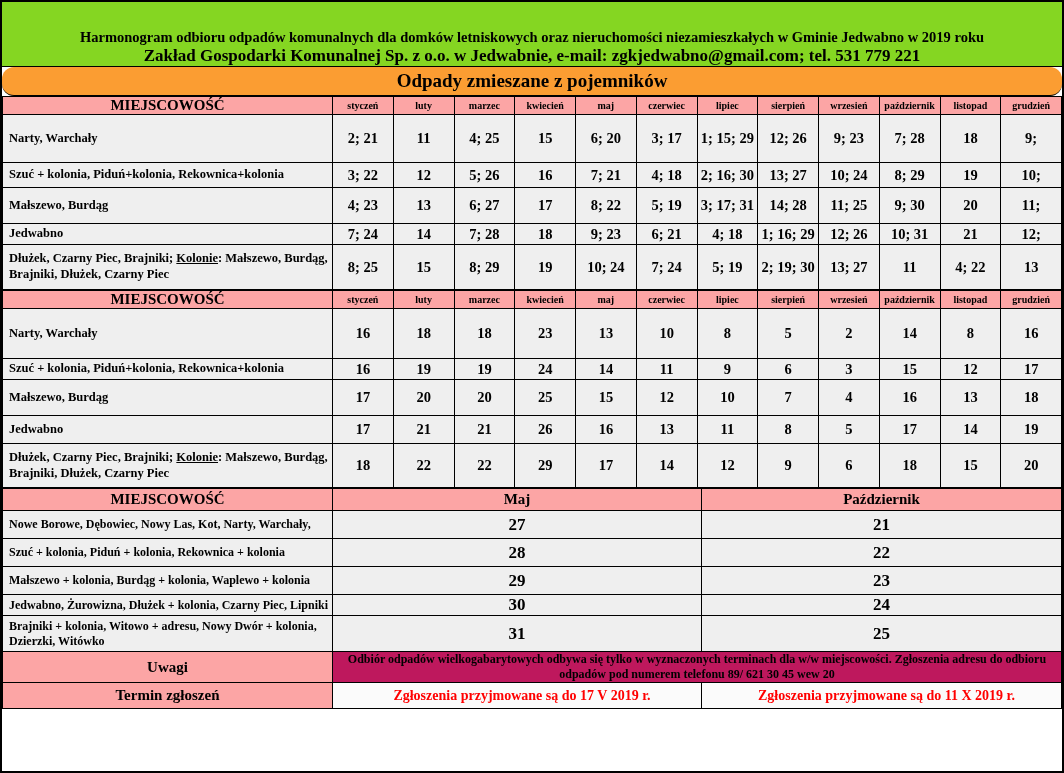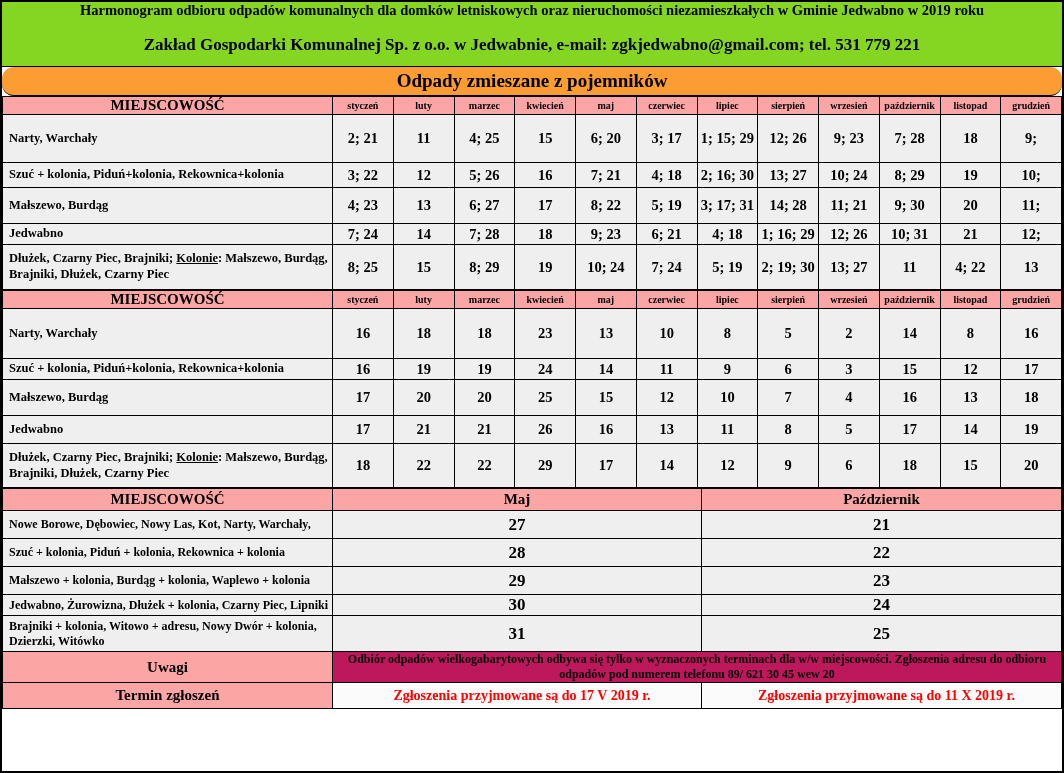--- a/index.html
+++ b/index.html
@@ -3,21 +3,21 @@
 <meta charset="utf-8">
 <style>
   html,body{margin:0;padding:0;background:#ffffff;}
   .sheet{
     width:1060px;height:769px;margin:0;border:2px solid #000;
     font-family:"Liberation Serif","DejaVu Serif",serif;font-weight:bold;color:#000;
     box-sizing:content-box;background:#fff;
   }
   .green-header{
     background:var(--green);height:64px;border-bottom:1px solid #000;
-    display:flex;flex-direction:column;justify-content:flex-start;align-items:center;text-align:center;gap:16px;
+    display:flex;flex-direction:column;justify-content:flex-end;align-items:center;text-align:center;
   }
   .green-header .line1{font-size:14.5px;}
   .green-header .line2{font-size:17px;}
   .banner{
     text-align:center;display:flex;align-items:center;justify-content:center;
     border-bottom:1px solid #000;font-size:19px;border-radius:12px;
   }
   .banner-orange{background:var(--orange);height:28px;}
   .banner-yellow{background:var(--yellow);height:25px;border-top:1px solid #000;}
   .banner-blue{background:var(--blue);height:26px;border-top:1px solid #000;}
@@ -135,21 +135,21 @@
         <tr>
           <td class="place">Małszewo, Burdąg</td>
           <td class="val">4; 23</td>
           <td class="val">13</td>
           <td class="val">6; 27</td>
           <td class="val">17</td>
           <td class="val">8; 22</td>
           <td class="val">5; 19</td>
           <td class="val">3; 17; 31</td>
           <td class="val">14; 28</td>
-          <td class="val">11; 21</td>
+          <td class="val">11; 25</td>
           <td class="val">9; 30</td>
           <td class="val">20</td>
           <td class="val">11;</td>
         </tr>
         <tr>
           <td class="place">Jedwabno</td>
           <td class="val">7; 24</td>
           <td class="val">14</td>
           <td class="val">7; 28</td>
           <td class="val">18</td>

